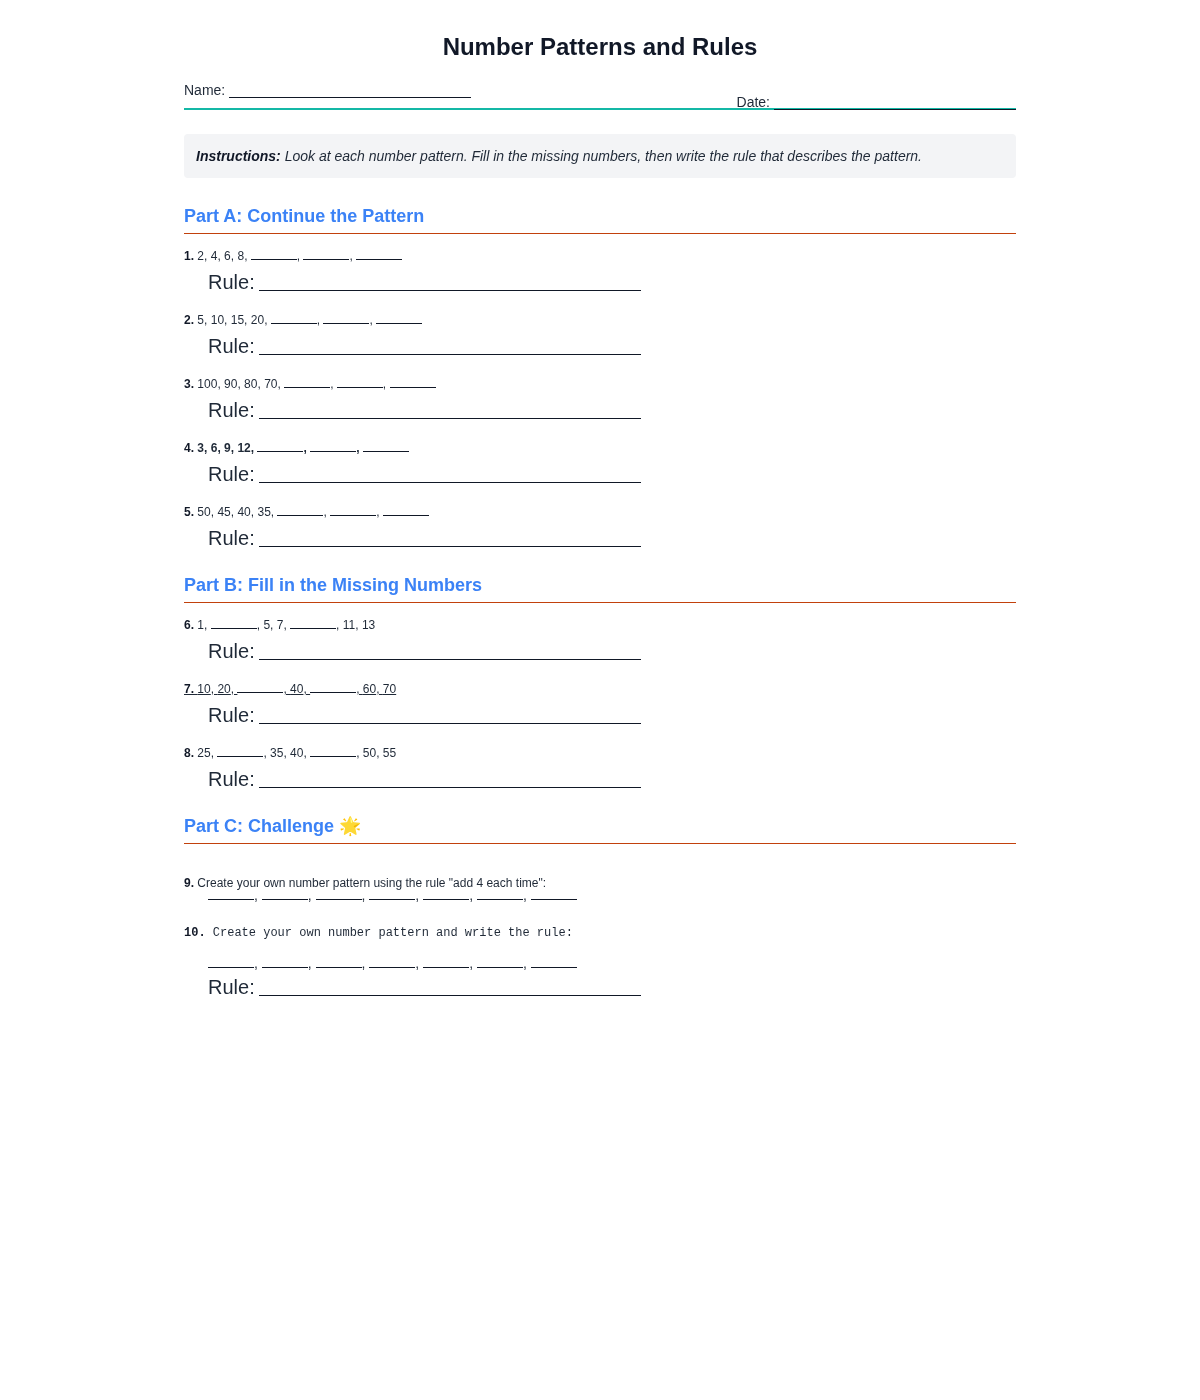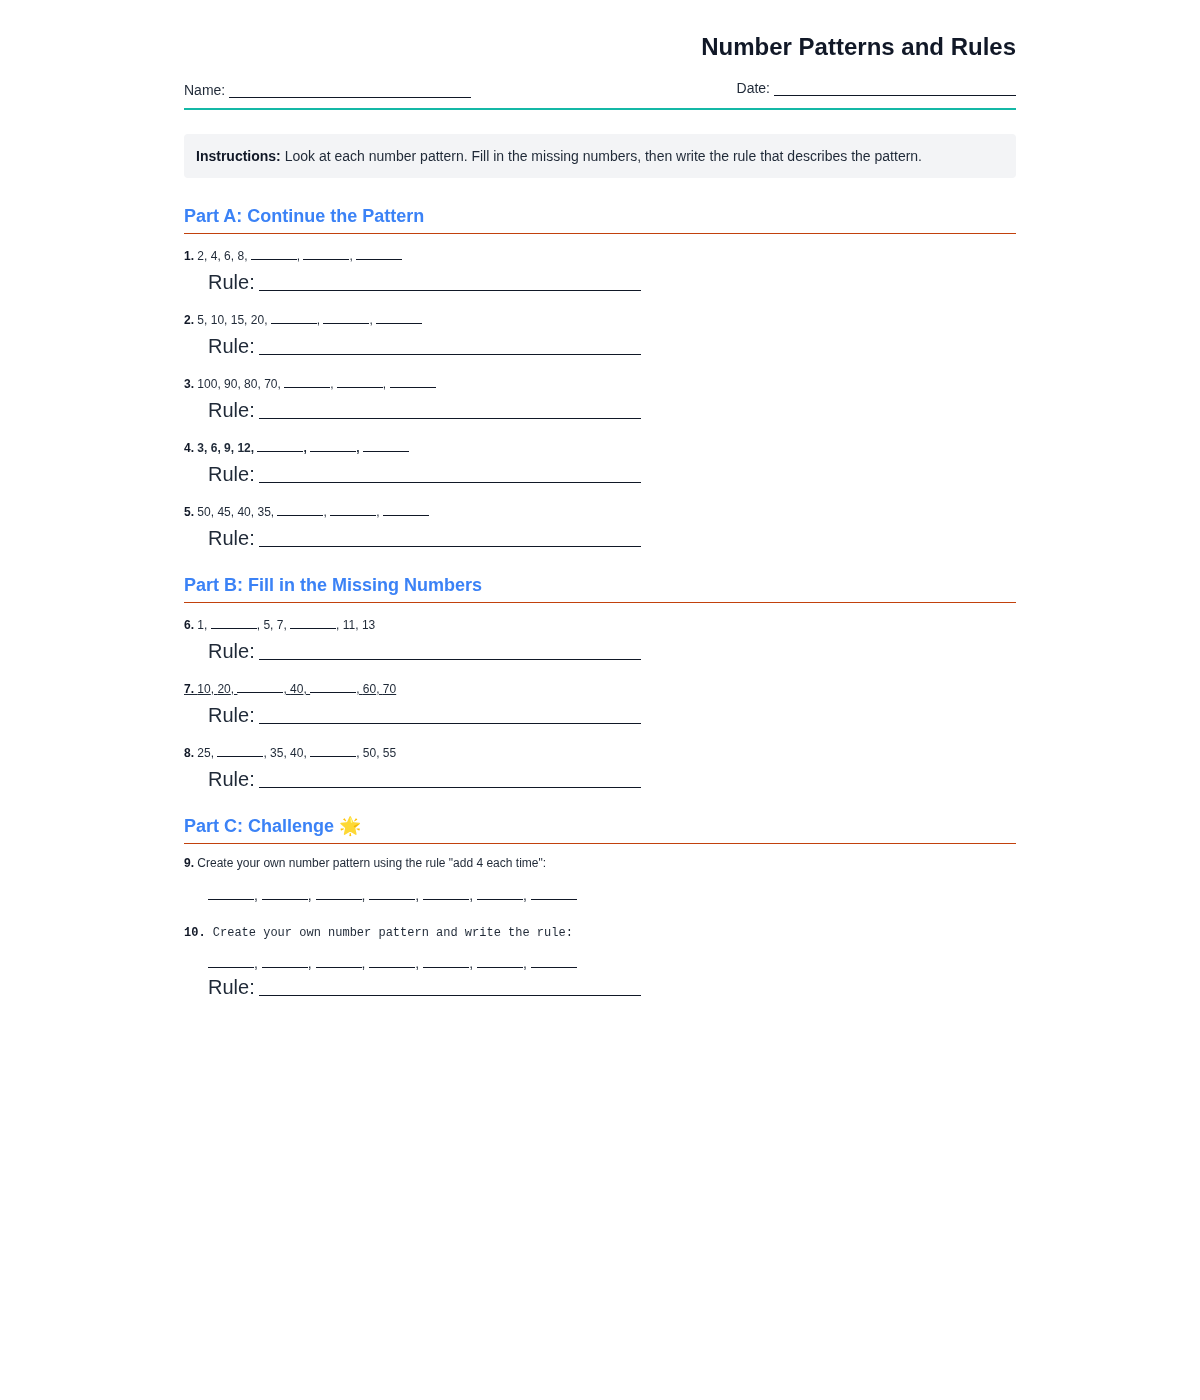--- a/index.html
+++ b/index.html
@@ -1,23 +1,23 @@
 <!DOCTYPE html>
 <html><head>
 <meta charset="utf-8">
 <style>
   html, body { margin:0; padding:0; background:#ffffff; }
   body { width:1200px; height:1400px; font-family:"Liberation Sans", sans-serif; color:#1f2937; position:relative; }
   .page { position:absolute; left:184px; top:0; width:832px; }
-  .title { text-align:right; font-size:24px; font-weight:bold; color:#111827; margin:0; position:absolute; top:33px; left:0; width:832px; line-height:28px; }
+  .title { text-align:center; font-size:24px; font-weight:bold; color:#111827; margin:0; position:absolute; top:33px; left:0; width:832px; line-height:28px; }
   .header-row { position:absolute; top:80px; left:0; width:832px; height:28px; border-bottom:2px solid #14b8a6; font-size:14px; }
   .name-field { position:absolute; left:0; top:2px; }
-  .date-field { position:absolute; right:0; top:0; }
+  .date-field { position:absolute; right:0; top:14px; }
   .blank-line { display:inline-block; border-bottom:1px solid #111827; vertical-align:bottom; height:14px; margin-left:4px; }
-  .instructions { position:absolute; top:134px; left:0; width:832px; height:44px; background:#f3f4f6; border-radius:4px; font-size:14px; line-height:44px; box-sizing:border-box; padding-left:12px; color:#1f2937; }
+  .instructions { position:absolute; top:134px; left:0; width:832px; height:44px; background:#f3f4f6; border-radius:4px; font-size:14px; line-height:44px; box-sizing:border-box; padding-left:12px; color:#1f2937;font-style:italic; }
   .instructions b { color:#111827; }
   .section-title { position:absolute; left:0; width:832px; font-size:18px; font-weight:bold; color:#3b82f6; border-bottom:1px solid #c2410c; height:29px; line-height:22px; box-sizing:border-box; }
   .q { position:absolute; left:0; font-size:12px; line-height:20px; color:#1f2937; }
   .q b { color:#111827; }
   .rule { position:absolute; left:24px; font-size:20px; line-height:18px; color:#1f2937; }
   .rule .blank-line { width:382px; }
   .ans { display:inline-block; width:46px; border-bottom:1px solid #111827; height:14px; vertical-align:baseline; }
   .seq { position:absolute; left:24px; font-size:14px; line-height:18px; }
 </style>
 </head>
@@ -53,19 +53,19 @@
       <div class="q" style="top: 437px; font-weight: bold;"><b>4.</b> <span>3</span>, <span>6</span>, <span>9</span>, <span>12</span>, <span class="ans"></span>, <span class="ans"></span>, <span class="ans"></span></div>
       <div class="rule" style="top: 465px;"><span>Rule:</span><span class="blank-line"></span></div>
       <div class="q" style="top: 501px;"><b>5.</b> <span>50</span>, <span>45</span>, <span>40</span>, <span>35</span>, <span class="ans"></span>, <span class="ans"></span>, <span class="ans"></span></div>
       <div class="rule" style="top: 529px;"><span>Rule:</span><span class="blank-line"></span></div>
       <div class="q" style="top: 614px;"><b>6.</b> <span>1</span>, <span class="ans"></span>, <span>5</span>, <span>7</span>, <span class="ans"></span>, <span>11</span>, <span>13</span></div>
       <div class="rule" style="top: 642px;"><span>Rule:</span><span class="blank-line"></span></div>
       <div class="q" style="top: 678px; text-decoration: underline;"><b>7.</b> <span>10</span>, <span>20</span>, <span class="ans"></span>, <span>40</span>, <span class="ans"></span>, <span>60</span>, <span>70</span></div>
       <div class="rule" style="top: 706px;"><span>Rule:</span><span class="blank-line"></span></div>
       <div class="q" style="top: 742px;"><b>8.</b> <span>25</span>, <span class="ans"></span>, <span>35</span>, <span>40</span>, <span class="ans"></span>, <span>50</span>, <span>55</span></div>
       <div class="rule" style="top: 770px;"><span>Rule:</span><span class="blank-line"></span></div>
-      <div class="q" style="top: 853px; text-align: right;"><b>9.</b><span> Create your own number pattern using the rule "add 4 each time":</span></div>
+      <div class="q" style="top: 873px; text-align: right;"><b>9.</b><span> Create your own number pattern using the rule "add 4 each time":</span></div>
       <div class="seq" style="top: 885px;"><span class="ans"></span>, <span class="ans"></span>, <span class="ans"></span>, <span class="ans"></span>, <span class="ans"></span>, <span class="ans"></span>, <span class="ans"></span></div>
       <div class="q" style="top: 923px; font-family: Liberation Mono, monospace;"><b>10.</b><span> Create your own number pattern and write the rule:</span></div>
       <div class="seq" style="top: 953px;"><span class="ans"></span>, <span class="ans"></span>, <span class="ans"></span>, <span class="ans"></span>, <span class="ans"></span>, <span class="ans"></span>, <span class="ans"></span></div>
       <div class="rule" style="top: 978px;"><span>Rule:</span><span class="blank-line"></span></div>
     </div>
 </div>
 
 </body></html>

